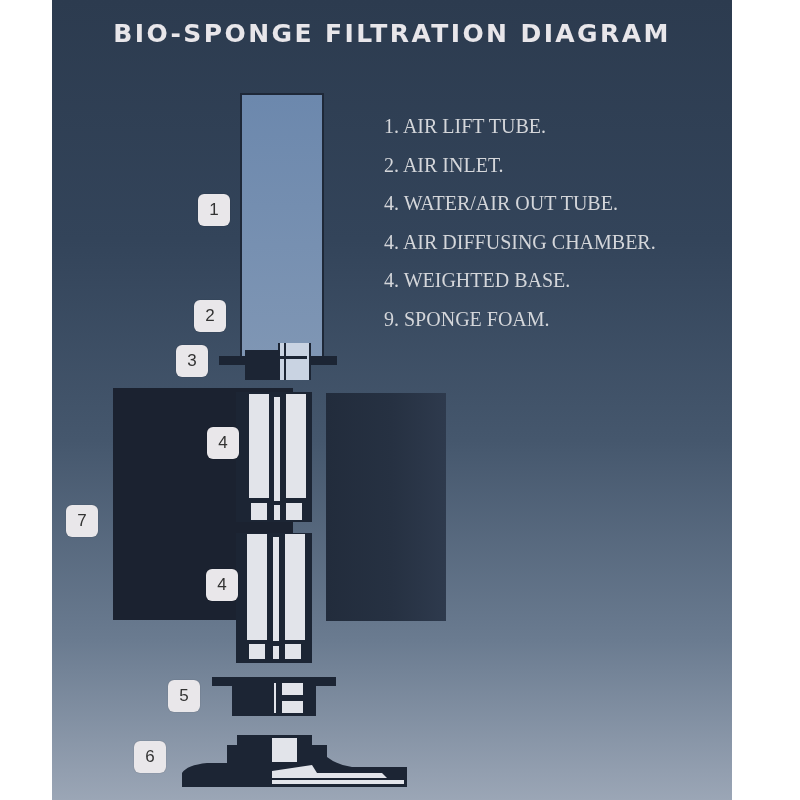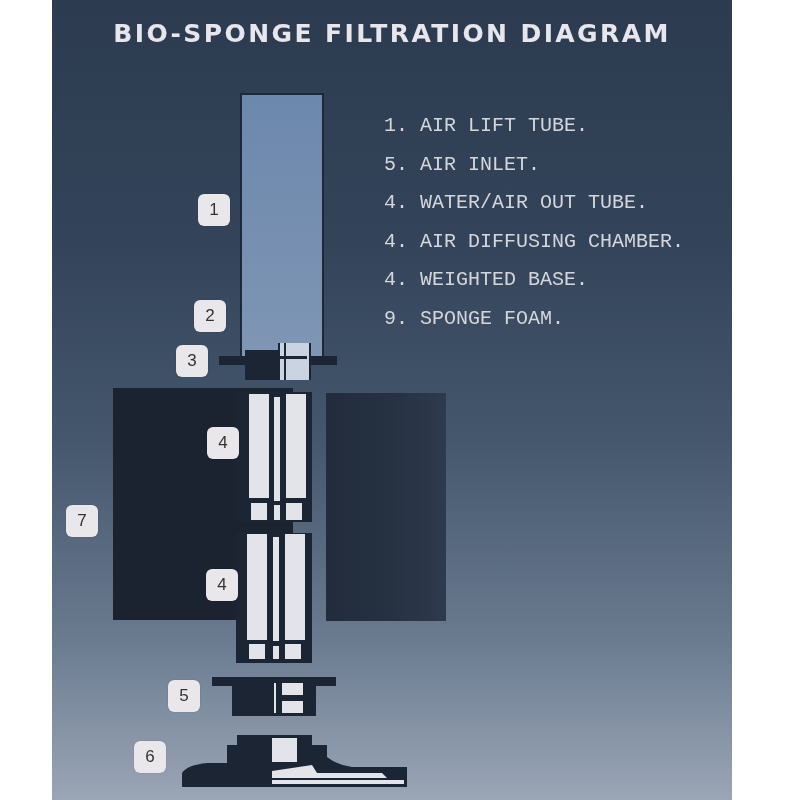--- a/index.html
+++ b/index.html
@@ -9,42 +9,42 @@
     background: linear-gradient(180deg, #2c3b4f 0%, #33445a 30%, #45576d 55%, #6a7b90 80%, #9ba6b6 100%);
     overflow:hidden;
   }
   .title {
     position:absolute; left:0; width:680px; top:19px; text-align:center;
     color:#e8e6ea; font-family:"DejaVu Sans", sans-serif; font-weight:bold;
     font-size:25px; letter-spacing:2.4px;
   }
   .legend { position:absolute; left:332px; top:112px; }
   .legend-item {
-    color:#d4d6da; font-family:Liberation Mono, monospace; font-size:20px;
+    color:#d4d6da; font-family:Liberation Serif, serif; font-size:20px;
     height:38.5px; line-height:28px; white-space:nowrap;
   }
   .badge {
     position:absolute; width:32px; height:32px; border-radius:6px;
     background:#e9e7ea; color:#333; font-size:17px; text-align:center; line-height:32px;
     box-shadow:0 0 1px rgba(0,0,0,0.4);
   }
   .shape { position:absolute; }
   .dark { background:#1c2534; }
   .light { background:#e2e4ea; }
 </style>
 </head>
 <body>
 
 <div class="panel">
 
   <div class="title">BIO-SPONGE FILTRATION DIAGRAM</div>
 
   <div class="legend">
     <div class="legend-item">1. AIR LIFT TUBE.</div>
-    <div class="legend-item">5. AIR INLET.</div>
+    <div class="legend-item">2. AIR INLET.</div>
     <div class="legend-item">4. WATER/AIR OUT TUBE.</div>
     <div class="legend-item">4. AIR DIFFUSING CHAMBER.</div>
     <div class="legend-item">4. WEIGHTED BASE.</div>
     <div class="legend-item">9. SPONGE FOAM.</div>
   </div>
 
   <div class="shape" style="left:188px; top:93px; width:80px; height:262px; background:linear-gradient(180deg,#6c88ad,#7f96b4); border:2px solid #1e2838; border-bottom:none;"></div>
 
   <div class="shape dark" style="left:167px; top:356px; width:118px; height:9px;"></div>
   <div class="shape dark" style="left:193px; top:350px; width:62px; height:30px;"></div>

